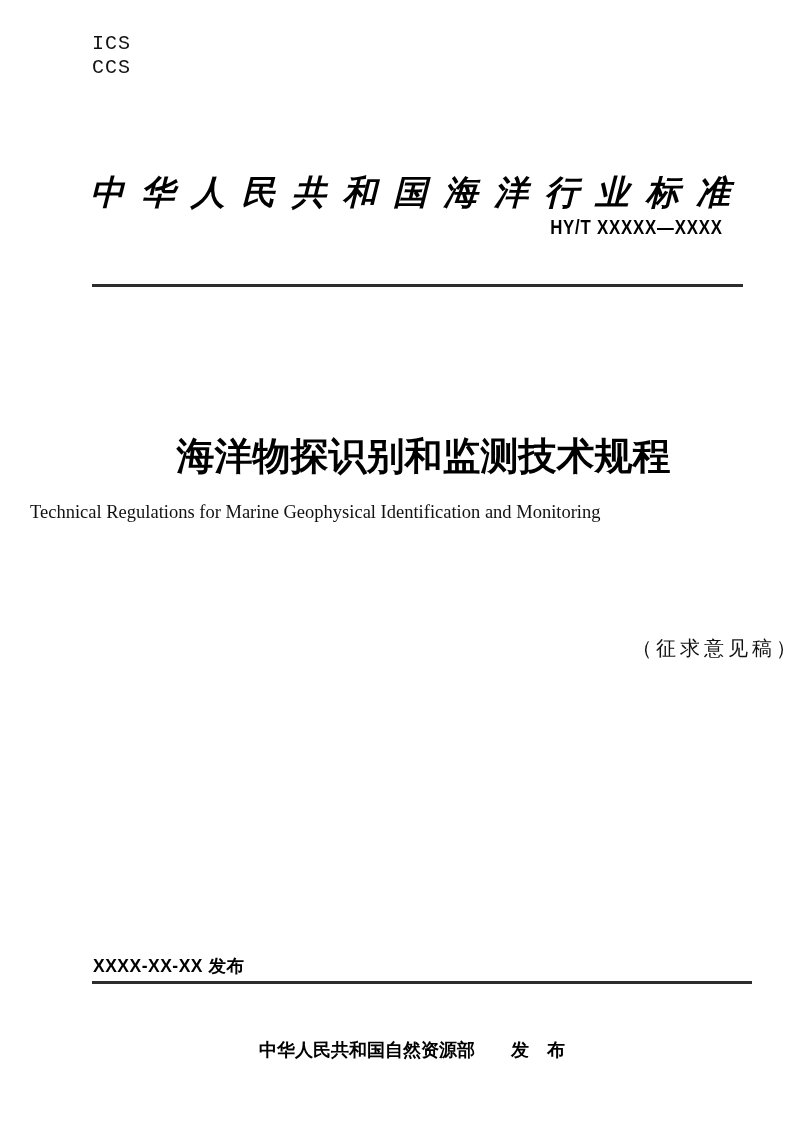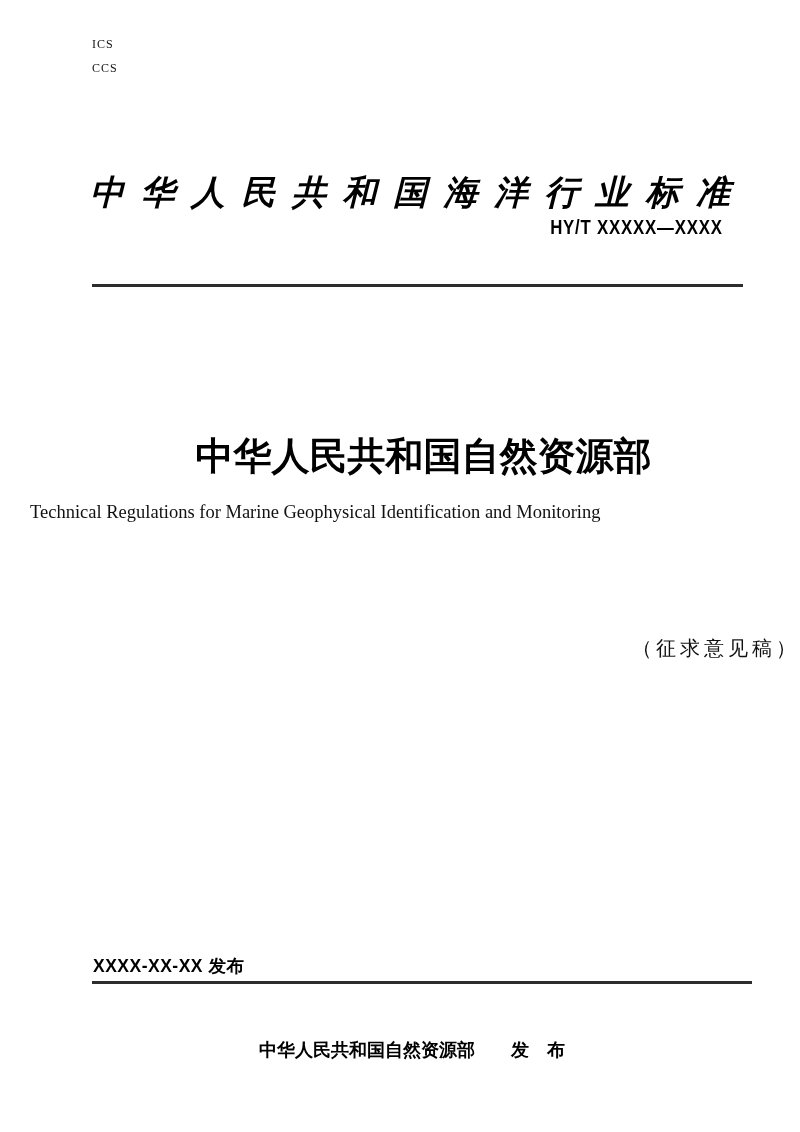--- a/index.html
+++ b/index.html
@@ -15,22 +15,22 @@
     overflow: hidden;
     font-family: "Liberation Sans", sans-serif;
     color: #0a0a0a;
   }
 
   
   .ics-block {
     position: absolute;
     left: 92px;
     top: 32px;
-    font-family: Liberation Serif, serif;
-    font-size: 12px;
+    font-family: Liberation Mono, monospace;
+    font-size: 20px;
     letter-spacing: 1px;
     line-height: 24px;
     color: #111;
   }
 
   
   .header-title {
     position: absolute;
     left: 90px;
     top: 170px;
@@ -156,21 +156,21 @@
     <div>ICS</div>
     <div>CCS</div>
   </div>
 
   <div class="header-title">中华人民共和国海洋行业标准</div>
 
   <div class="standard-number">HY/T XXXXX—XXXX</div>
 
   <div class="rule rule-top"></div>
 
-  <div class="title-cn">中华人民共和国自然资源部</div>
+  <div class="title-cn">海洋物探识别和监测技术规程</div>
 
   <div class="title-en">Technical Regulations for Marine Geophysical Identification and Monitoring</div>
 
   <div class="draft-note">（征求意见稿）</div>
 
   <div class="release-date">XXXX-XX-XX 发布</div>
 
 
   <div class="rule rule-bottom"></div>
 

